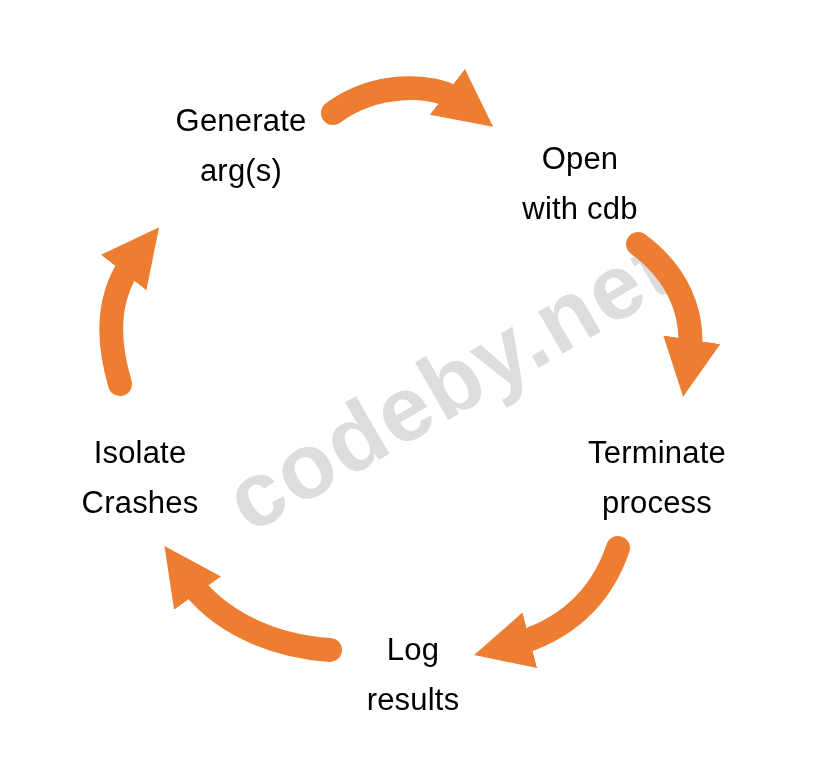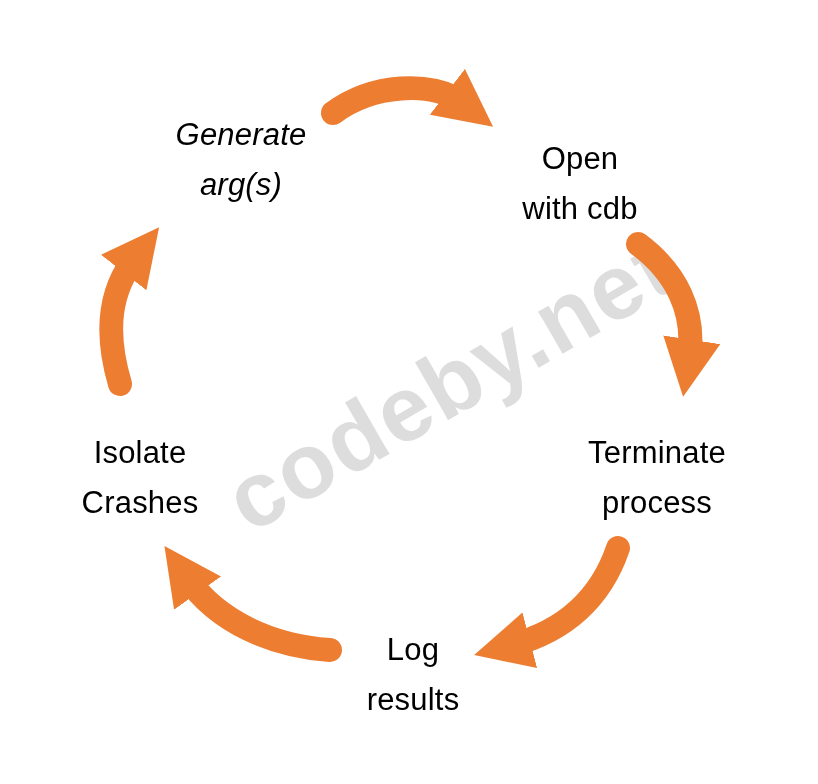--- a/index.html
+++ b/index.html
@@ -66,21 +66,21 @@
 
     <path d="M 638 244 C 676 272, 696 312, 689 358" fill="none" stroke="#ED7D31" stroke-width="24" stroke-linecap="round" marker-end="url(#arrowhead)"></path>
 
     <path d="M 618 548 C 601 598, 565 631, 512 645" fill="none" stroke="#ED7D31" stroke-width="24" stroke-linecap="round" marker-end="url(#arrowhead)"></path>
 
     <path d="M 330 650 C 272 646, 218 622, 187 578" fill="none" stroke="#ED7D31" stroke-width="24" stroke-linecap="round" marker-end="url(#arrowhead)"></path>
 
     <path d="M 120 384 C 104 330, 110 290, 135 258" fill="none" stroke="#ED7D31" stroke-width="24" stroke-linecap="round" marker-end="url(#arrowhead)"></path>
   </svg>
 
-  <div class="node-label" style="left:241px; top:110px;font-style:italic;">Generate
+  <div class="node-label" style="left:241px; top:96px;">Generate
 arg(s)</div>
 
   <div class="node-label" style="left:580px; top:110px;margin-top:24px;">Open
 with cdb</div>
 
   <div class="node-label" style="left:657px; top:428px;">Terminate
 process</div>
 
   <div class="node-label" style="left:413px; top:625px;">Log
 results</div>

